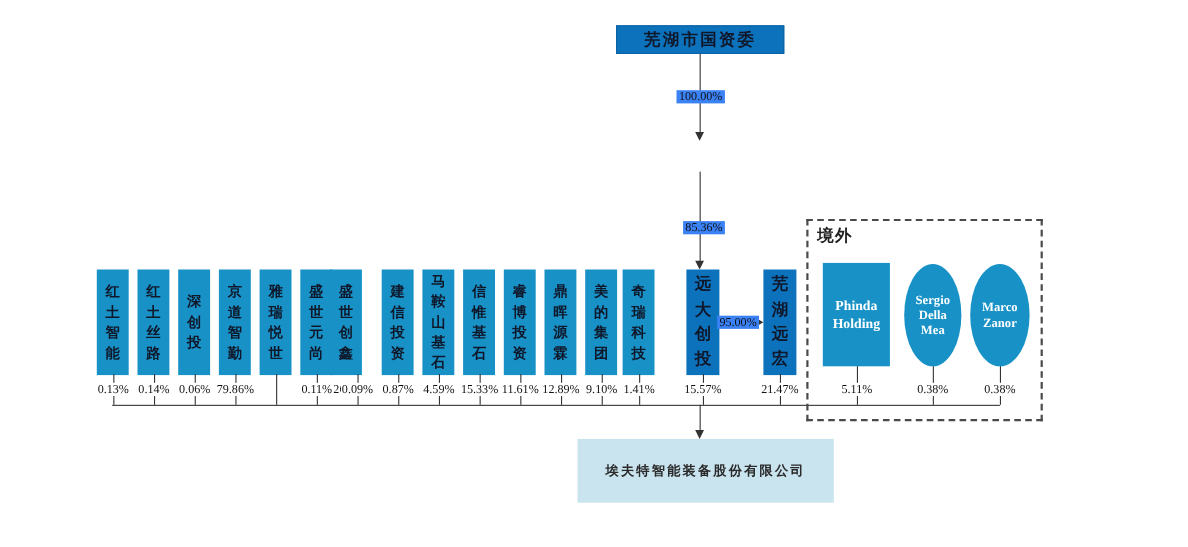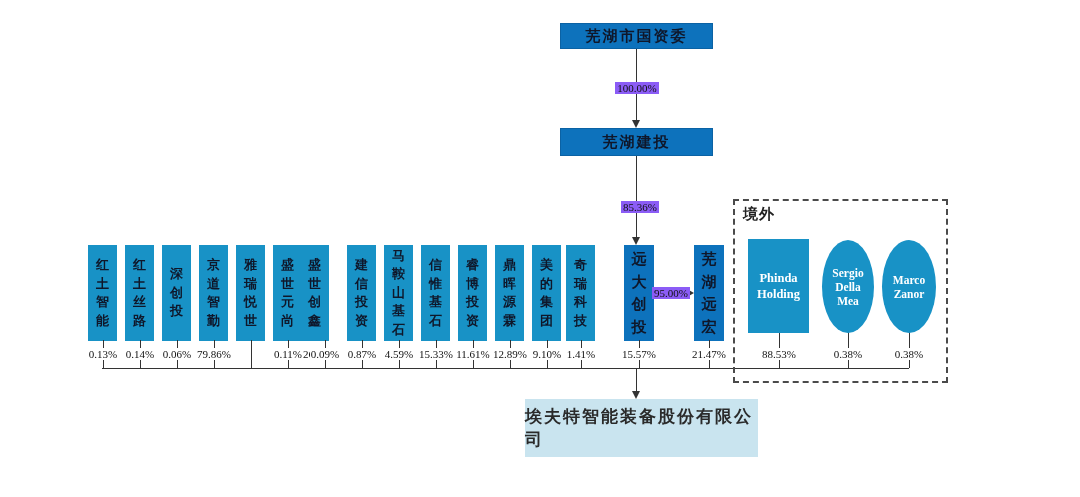--- a/index.html
+++ b/index.html
@@ -18,27 +18,27 @@
   .vbox.dark{background:#0d72bc;width:30px;}
   .vbox.dark .nm{width:17px;font-size:15px;line-height:22.5px;}
   .hline,.vline{position:absolute;background:#333333;}
   .hline{height:1px;}
   .vline{width:1px;}
   .arrow-down{position:absolute;width:0;height:0;
     border-left:4.5px solid transparent;border-right:4.5px solid transparent;border-top:8px solid #333333;}
   .arrow-right{position:absolute;width:0;height:0;
     border-top:4.5px solid transparent;border-bottom:4.5px solid transparent;border-left:7px solid #333333;}
   .edge-label{position:absolute;font-size:11px;color:#111111;text-align:center;}
-  .edge-label span{background:#8b5cf6;padding:0 2px;}
+  .edge-label span{background:#3b82f6;padding:0 2px;}
   .pct{position:absolute;top:348px;width:48px;font-size:11px;color:#111111;text-align:center;z-index:3;}
   .pct span{background:#ffffff;padding:0 1px;}
   .company-box{
     position:absolute;left:525px;top:399px;width:233px;height:58px;background:#c9e4ef;
     display:flex;align-items:center;justify-content:center;
-    color:#2a2a2a;font-weight:bold;font-size:17px;letter-spacing:2px;
+    color:#2a2a2a;font-weight:bold;font-size:12px;letter-spacing:2px;
   }
   .overseas{position:absolute;left:733px;top:199px;width:215px;height:184px;
     border:2px dashed #4a4a4a;box-sizing:border-box;}
   .overseas-label{position:absolute;left:743px;top:205px;font-size:15px;font-weight:600;color:#222222;letter-spacing:1px;}
   .ovnode{position:absolute;display:flex;align-items:center;justify-content:center;
     background:#1892c6;color:#ffffff;font-weight:bold;text-align:center;z-index:2;}
   .ovnode .nm{font-size:11.5px;line-height:14px;padding:0 3px;}
   .ovnode.rect .nm{font-size:12.5px;line-height:16px;}
   .ovnode.ellipse{border-radius:50%;}
   .z2{z-index:2;}
@@ -50,23 +50,20 @@
 
   <div class="node top-node" style="left:560px;top:23px;width:153px;height:26px;">
     <span>芜湖市国资委</span>
   </div>
   <div class="vline" style="left:636px;top:49px;height:73px;"></div>
   <div class="arrow-down" style="left:632px;top:120px;"></div>
   <div class="edge-label" style="left:607px;top:82px;width:60px;">
     <span>100.00%</span>
   </div>
 
-  <div class="node top-node" style="left:560px;top:128px;width:153px;height:28px;">
-    <span>芜湖建投</span>
-  </div>
   <div class="vline" style="left:636px;top:156px;height:82px;"></div>
   <div class="arrow-down" style="left:632px;top:237px;"></div>
   <div class="edge-label" style="left:610px;top:201px;width:60px;">
     <span>85.36%</span>
   </div>
 
   <div id="row">
   <div class="node vbox teal" style="left: 88px;">
     <span class="nm">红土智能</span>
   </div>
@@ -179,21 +176,21 @@
     <span>埃夫特智能装备股份有限公司</span>
   </div>
 
   <div class="overseas"></div>
   <div class="overseas-label">境外</div>
   <div id="ovrow">
   <div class="ovnode rect" style="left: 748px; top: 239px; width: 61px; height: 94px;">
     <span class="nm">Phinda Holding</span>
   </div>
   <div class="vline" style="left: 779px; top: 332px; height: 36px;"></div>
-  <div class="pct" style="left: 755px;"><span>88.53%</span></div>
+  <div class="pct" style="left: 755px;"><span>5.11%</span></div>
 
   <div class="ovnode ellipse" style="left: 822px; top: 240px; width: 52px; height: 93px;">
     <span class="nm">Sergio Della Mea</span>
   </div>
   <div class="vline" style="left: 848px; top: 332px; height: 36px;"></div>
   <div class="pct" style="left: 824px;"><span>0.38%</span></div>
 
   <div class="ovnode ellipse" style="left: 882px; top: 240px; width: 54px; height: 93px;">
     <span class="nm">Marco Zanor</span>
   </div>

